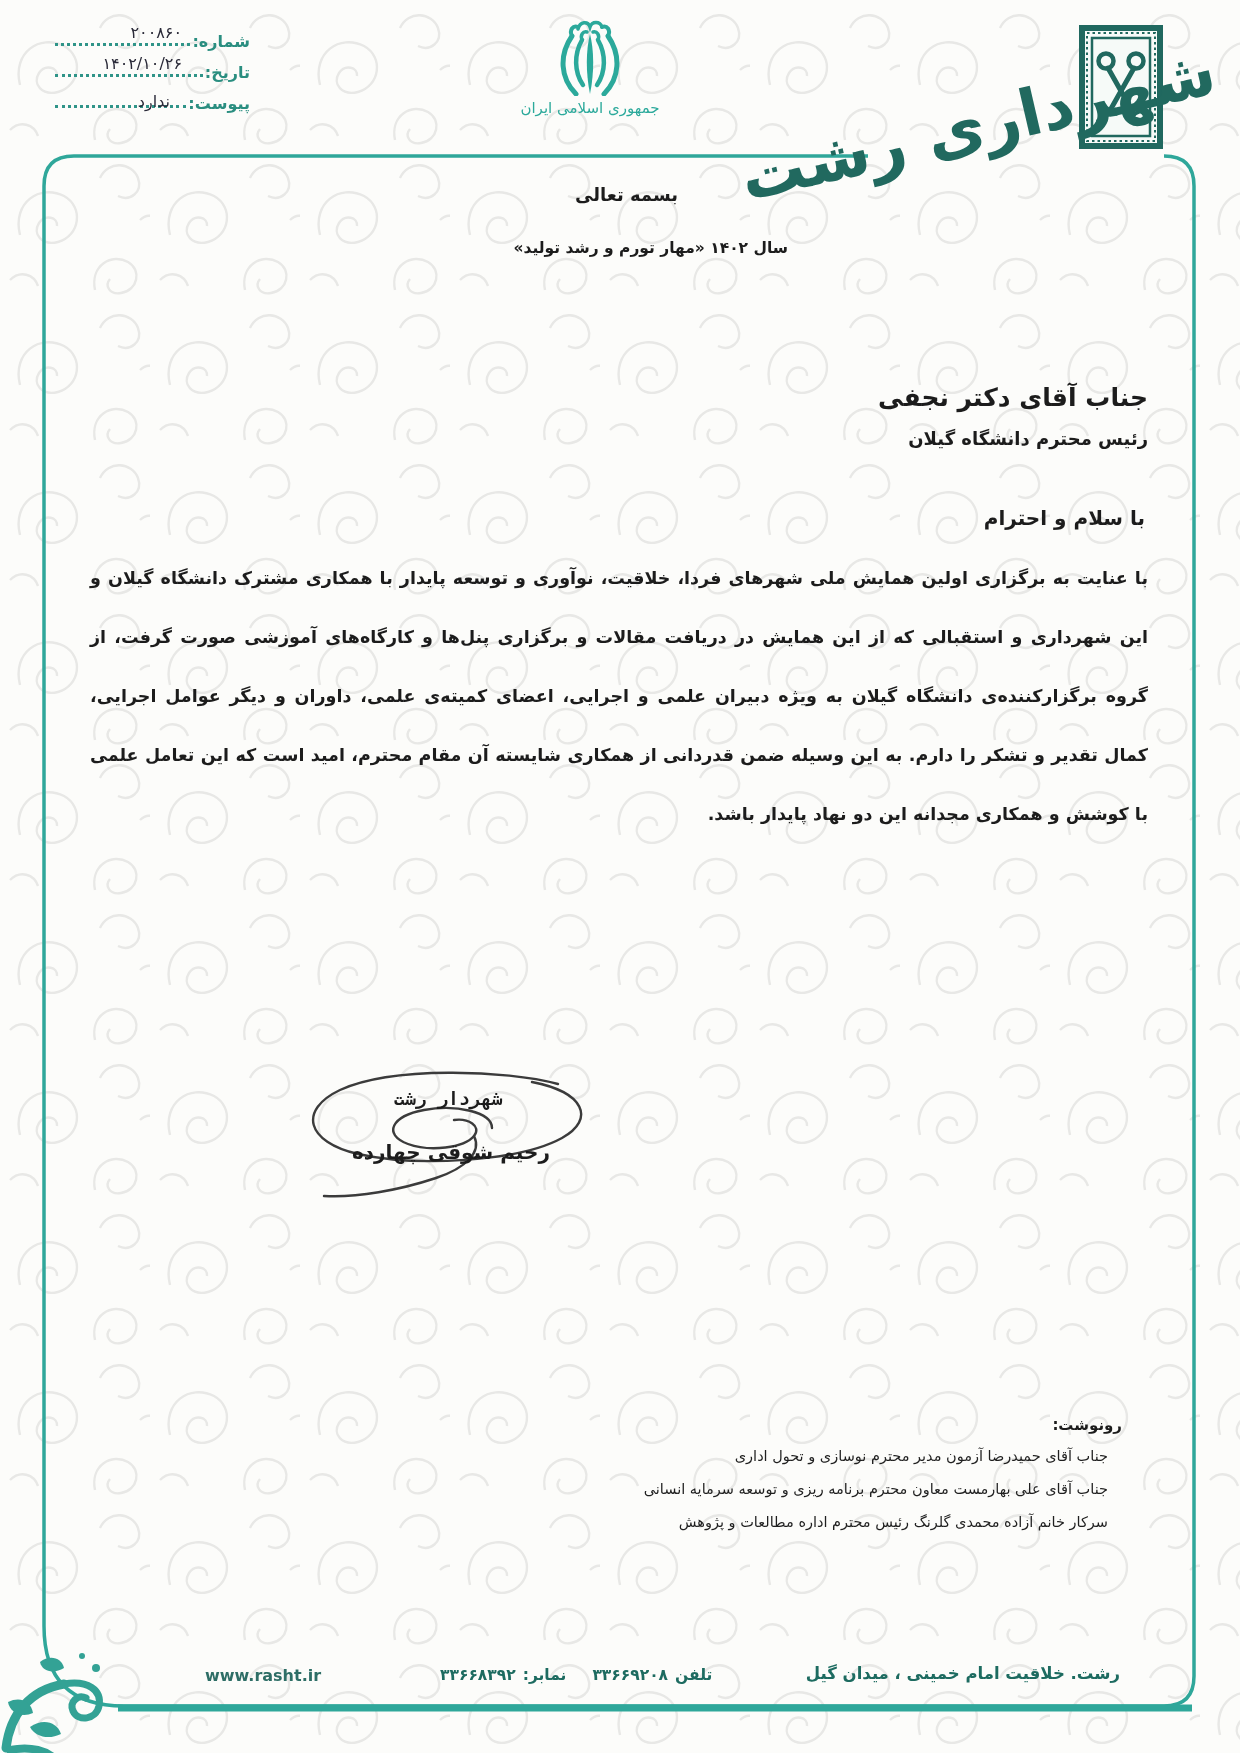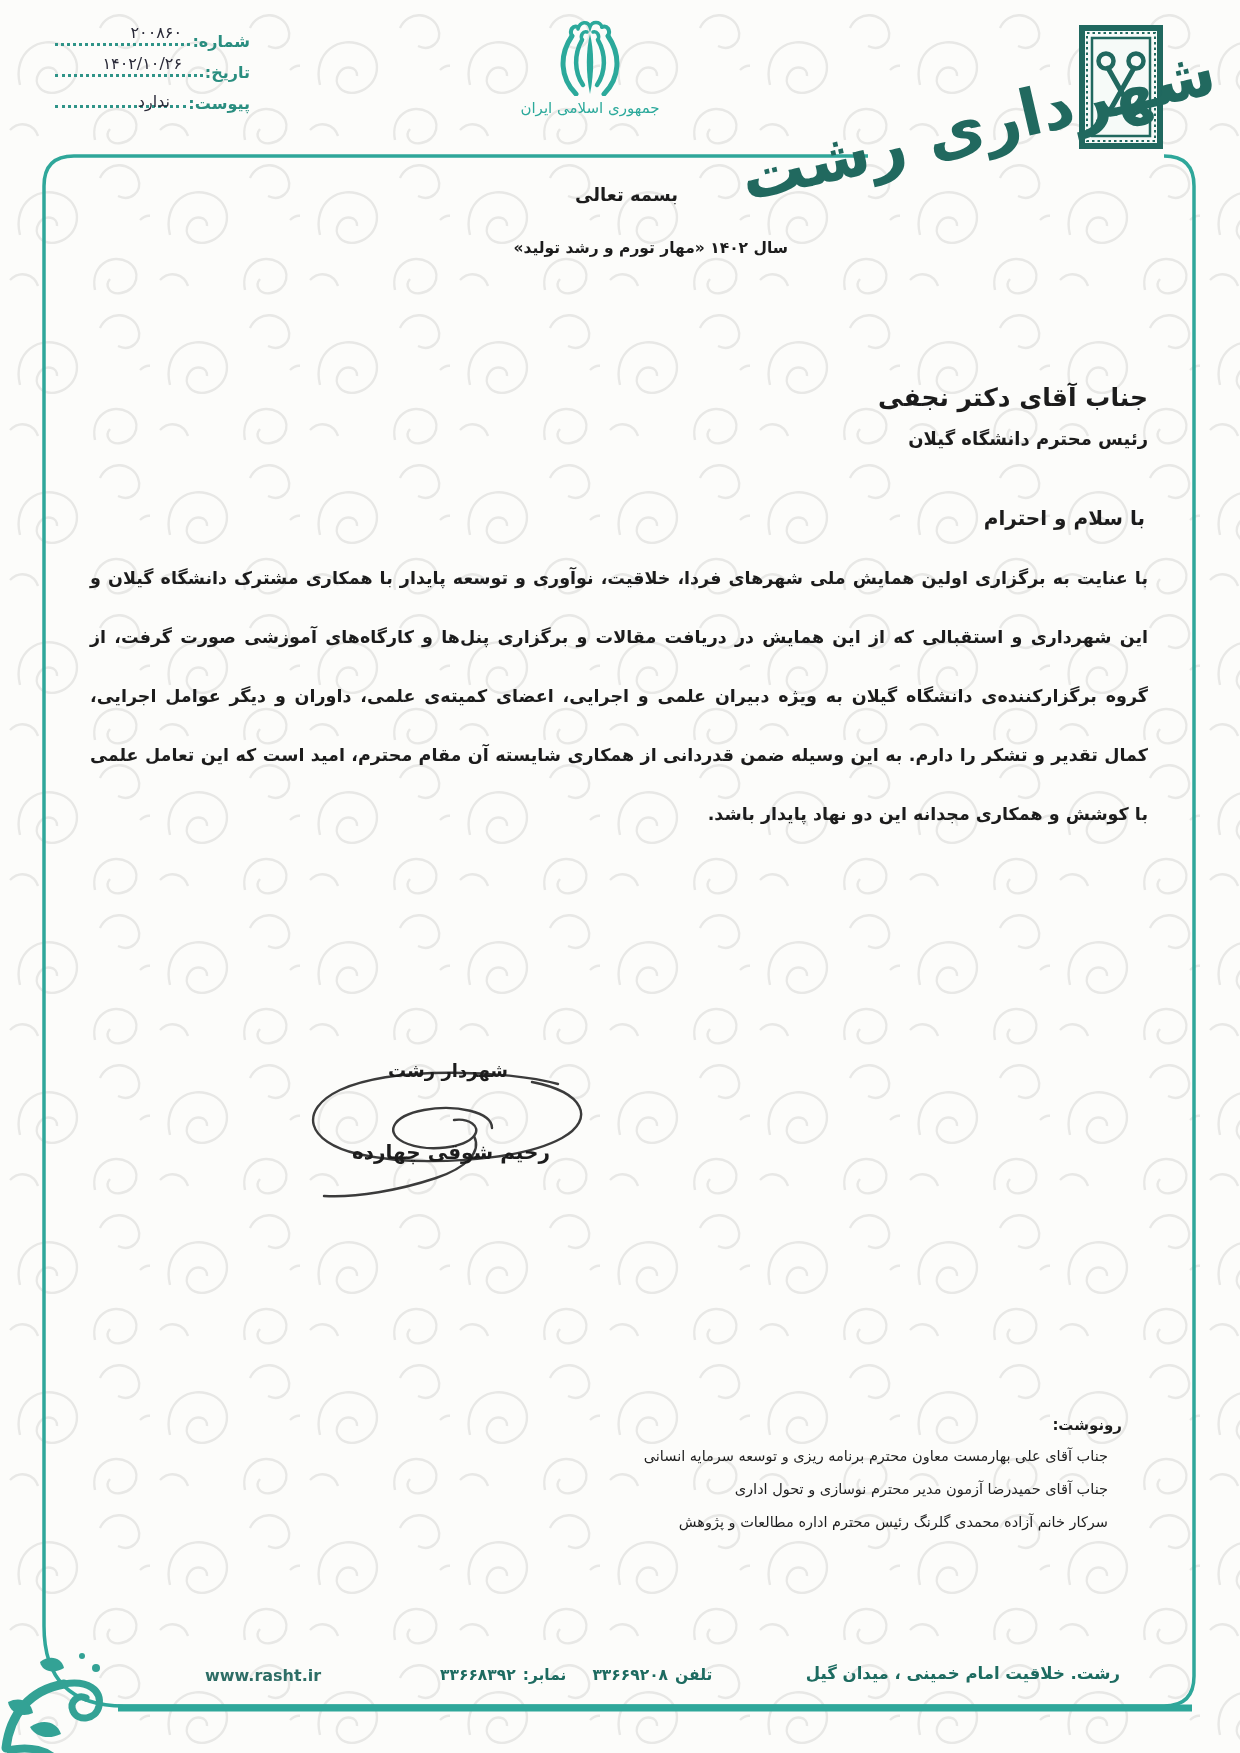--- a/index.html
+++ b/index.html
@@ -39,21 +39,21 @@
 
   .addressee-name{right:92px;top:383px;font-size:25px;font-weight:bold;direction:rtl;z-index:2;}
   .addressee-title{right:92px;top:428px;font-size:18px;font-weight:bold;direction:rtl;z-index:2;}
   .salutation{right:95px;top:506px;font-size:20px;font-weight:bold;direction:rtl;z-index:2;}
 
   .body-text{right:92px;top:549px;width:1058px;font-size:17.5px;font-weight:bold;line-height:59px;
     text-align:justify;direction:rtl;z-index:2;}
 
   
   .signer-name{left:351px;top:1104px;width:200px;text-align:center;font-size:20px;font-weight:bold;direction:rtl;z-index:3;white-space:nowrap;margin-top:36px;}
-  .signer-title{left:368px;top:1060px;width:160px;text-align:center;font-size:18px;font-weight:bold;direction:rtl;z-index:3;white-space:nowrap;}
+  .signer-title{left:368px;top:1088px;width:160px;text-align:center;font-size:18px;font-weight:bold;direction:rtl;z-index:3;white-space:nowrap;font-family:Liberation Mono, monospace;}
   .signature{left:296px;top:1068px;z-index:2;}
 
   
   .cc{right:118px;top:1416px;direction:rtl;text-align:right;z-index:2;}
   .cc-label{font-weight:bold;font-size:15px;margin-bottom:6px;}
   .cc-item{font-size:14.5px;line-height:33px;color:#1f1f1f;padding-left:0;padding-right:14px;white-space:nowrap;}
 
   
   .footer-website{left:205px;top:1666px;font-size:16px;font-weight:bold;color:#2e6e66;z-index:2;}
   .footer-contact{left:440px;top:1666px;direction:rtl;font-size:15.5px;font-weight:bold;color:#1d6b60;z-index:2;white-space:nowrap;}
@@ -152,22 +152,22 @@
 <svg class="abs signature" width="310" height="145" viewBox="0 0 310 145">
   <g fill="none" stroke="#3b3b3b" stroke-width="2.4" stroke-linecap="round">
     <path d="M262 16 C 210 2 96 -2 44 22 C 2 42 10 74 62 86 C 120 99 222 94 266 70 C 300 51 288 24 236 14"></path>
     <path d="M196 60 C 196 44 160 36 128 42 C 96 48 86 66 112 76 C 134 84 168 80 178 68 C 186 58 172 50 158 52"></path>
     <path d="M178 68 C 186 84 170 100 140 110 C 104 122 60 130 28 128"></path>
   </g>
 </svg>
 
 <div class="abs cc">
   <div class="cc-label">رونوشت:</div>
+  <div class="cc-item">جناب آقای حمیدرضا آزمون مدیر محترم نوسازی و تحول اداری</div>
   <div class="cc-item">جناب آقای علی بهارمست معاون محترم برنامه ریزی و توسعه سرمایه انسانی</div>
-  <div class="cc-item">جناب آقای حمیدرضا آزمون مدیر محترم نوسازی و تحول اداری</div>
   <div class="cc-item">سرکار خانم آزاده محمدی گلرنگ رئیس محترم اداره مطالعات و پژوهش</div>
 </div>
 
 <div class="abs footer-address">رشت. خلاقیت امام خمینی ، میدان گیل</div>
 <div class="abs footer-contact">
   <span>تلفن</span><span class="sp"></span><span>۳۳۶۶۹۲۰۸</span><span class="gap"></span><span>نمابر:</span><span class="sp"></span><span>۳۳۶۶۸۳۹۲</span>
 </div>
 <div class="abs footer-website">www.rasht.ir</div>
 
 <svg class="abs corner-ornament" width="120" height="125" viewBox="0 0 120 125">

